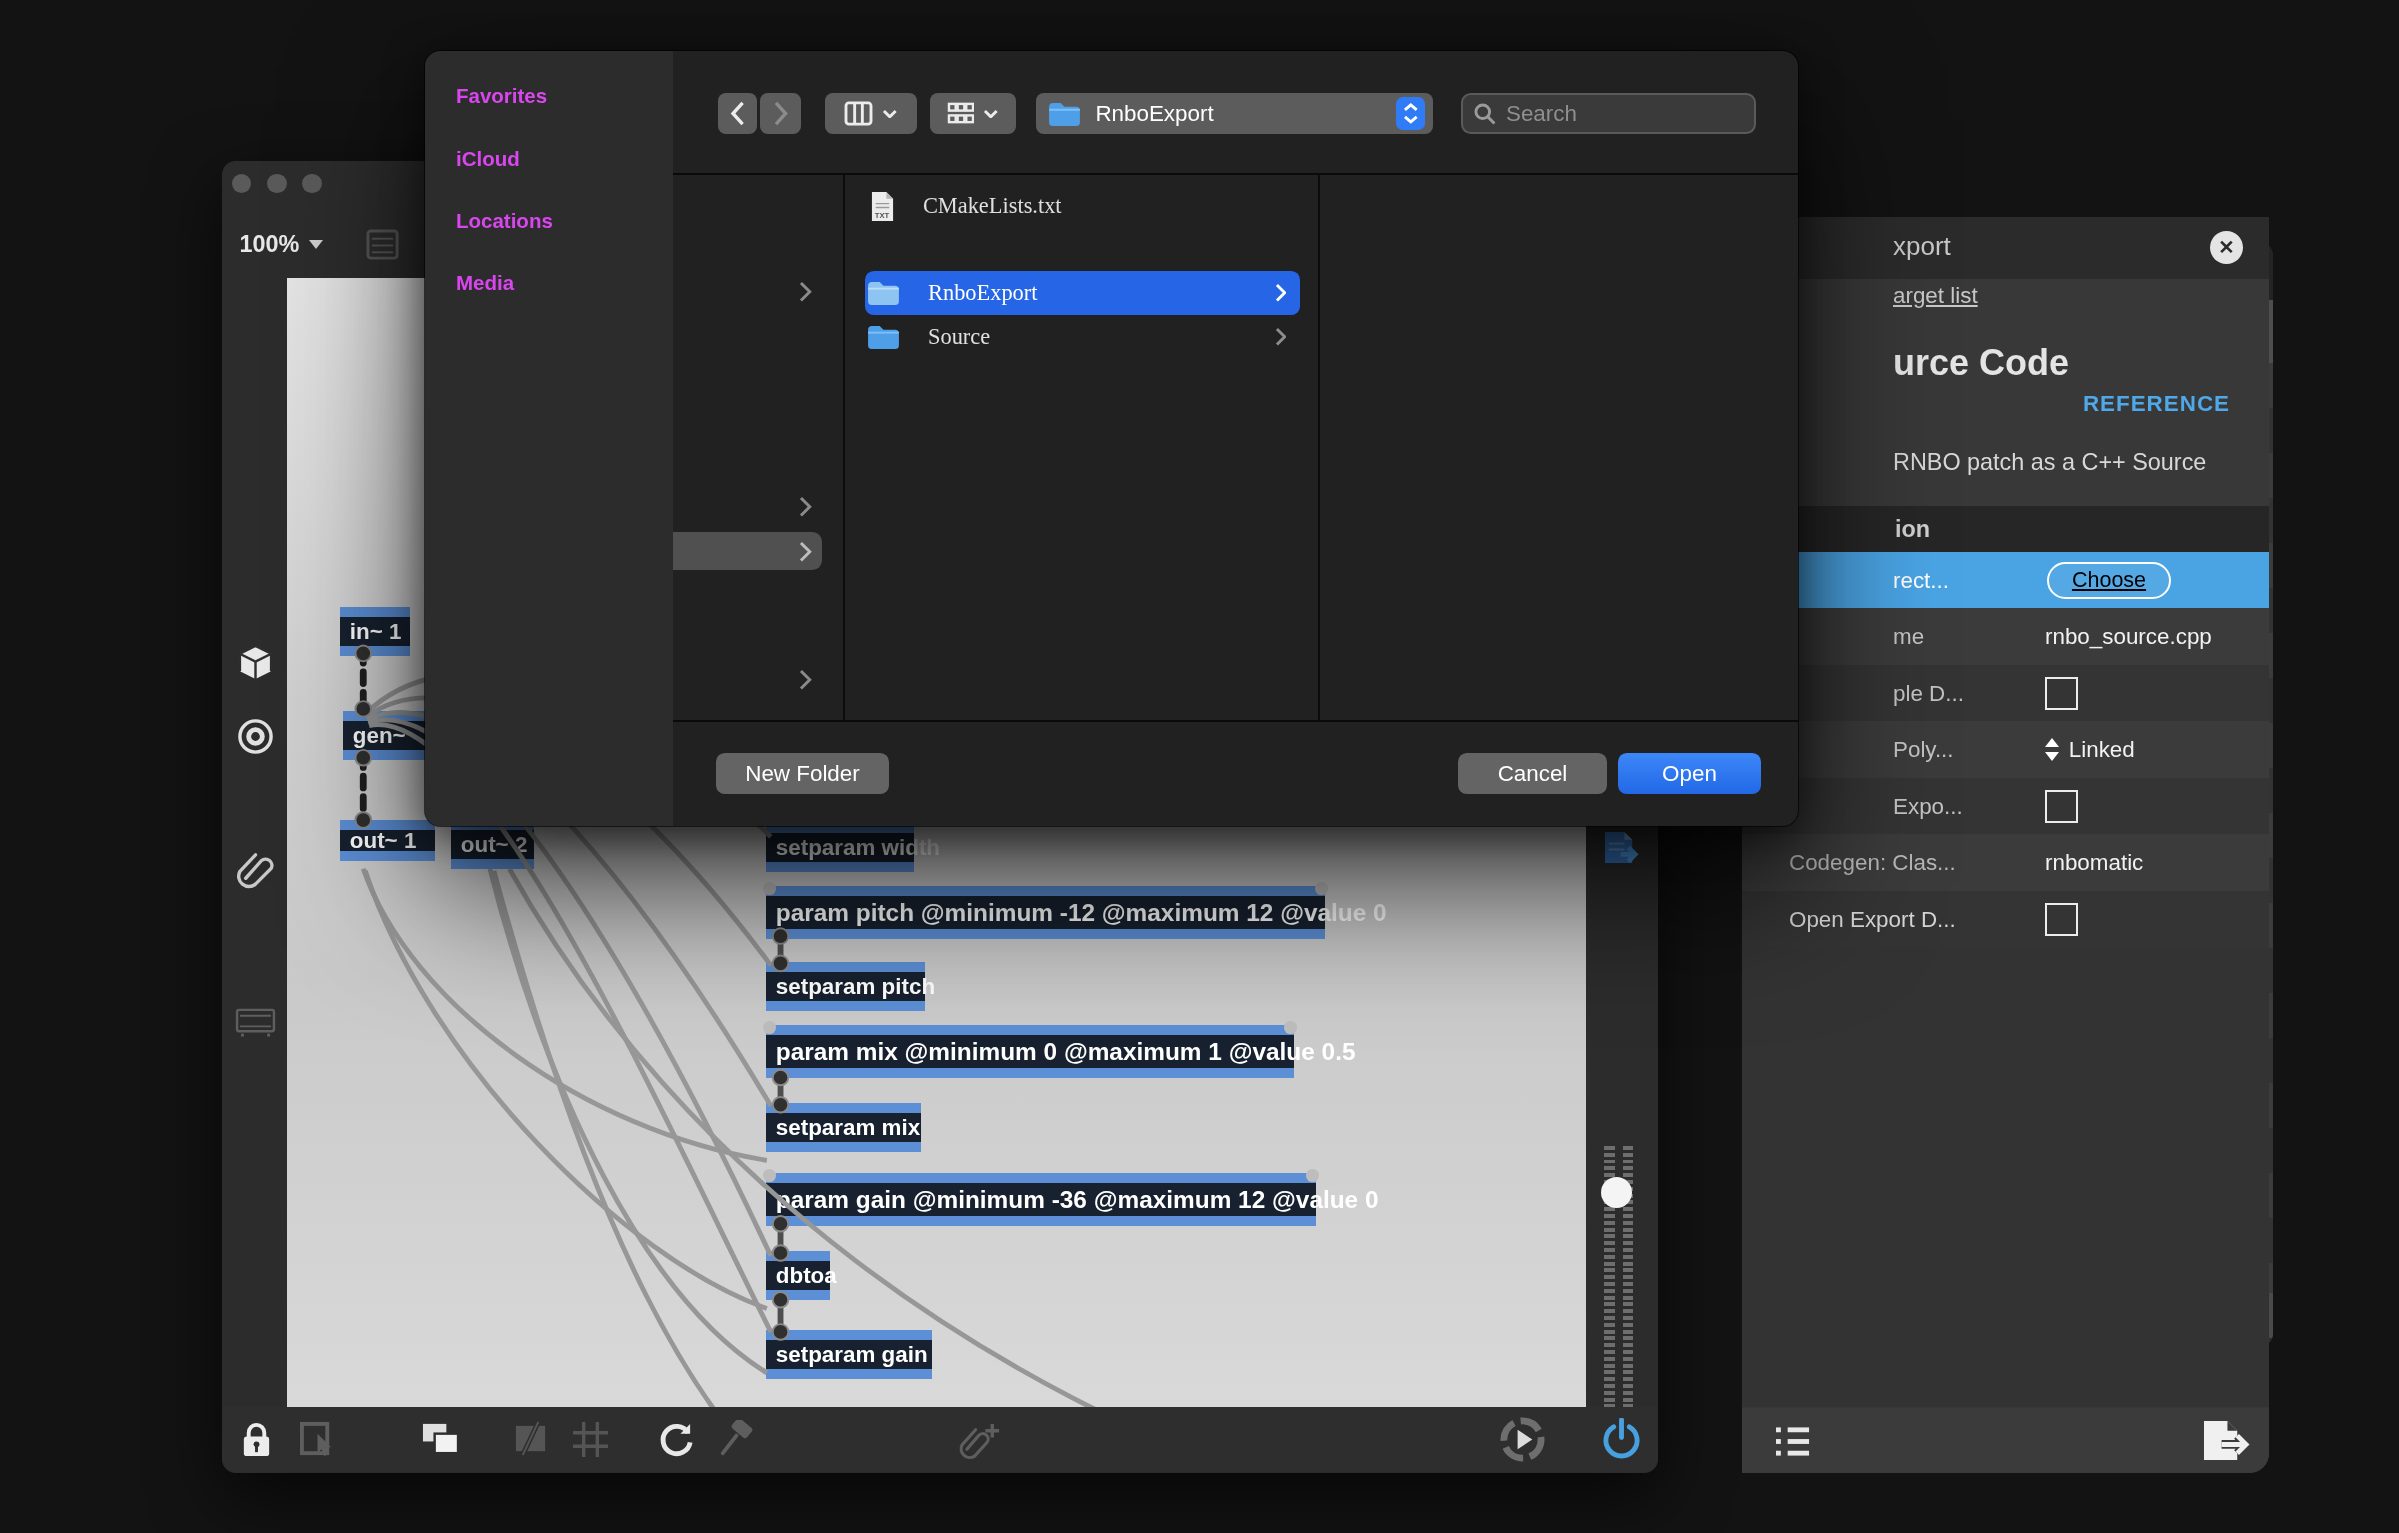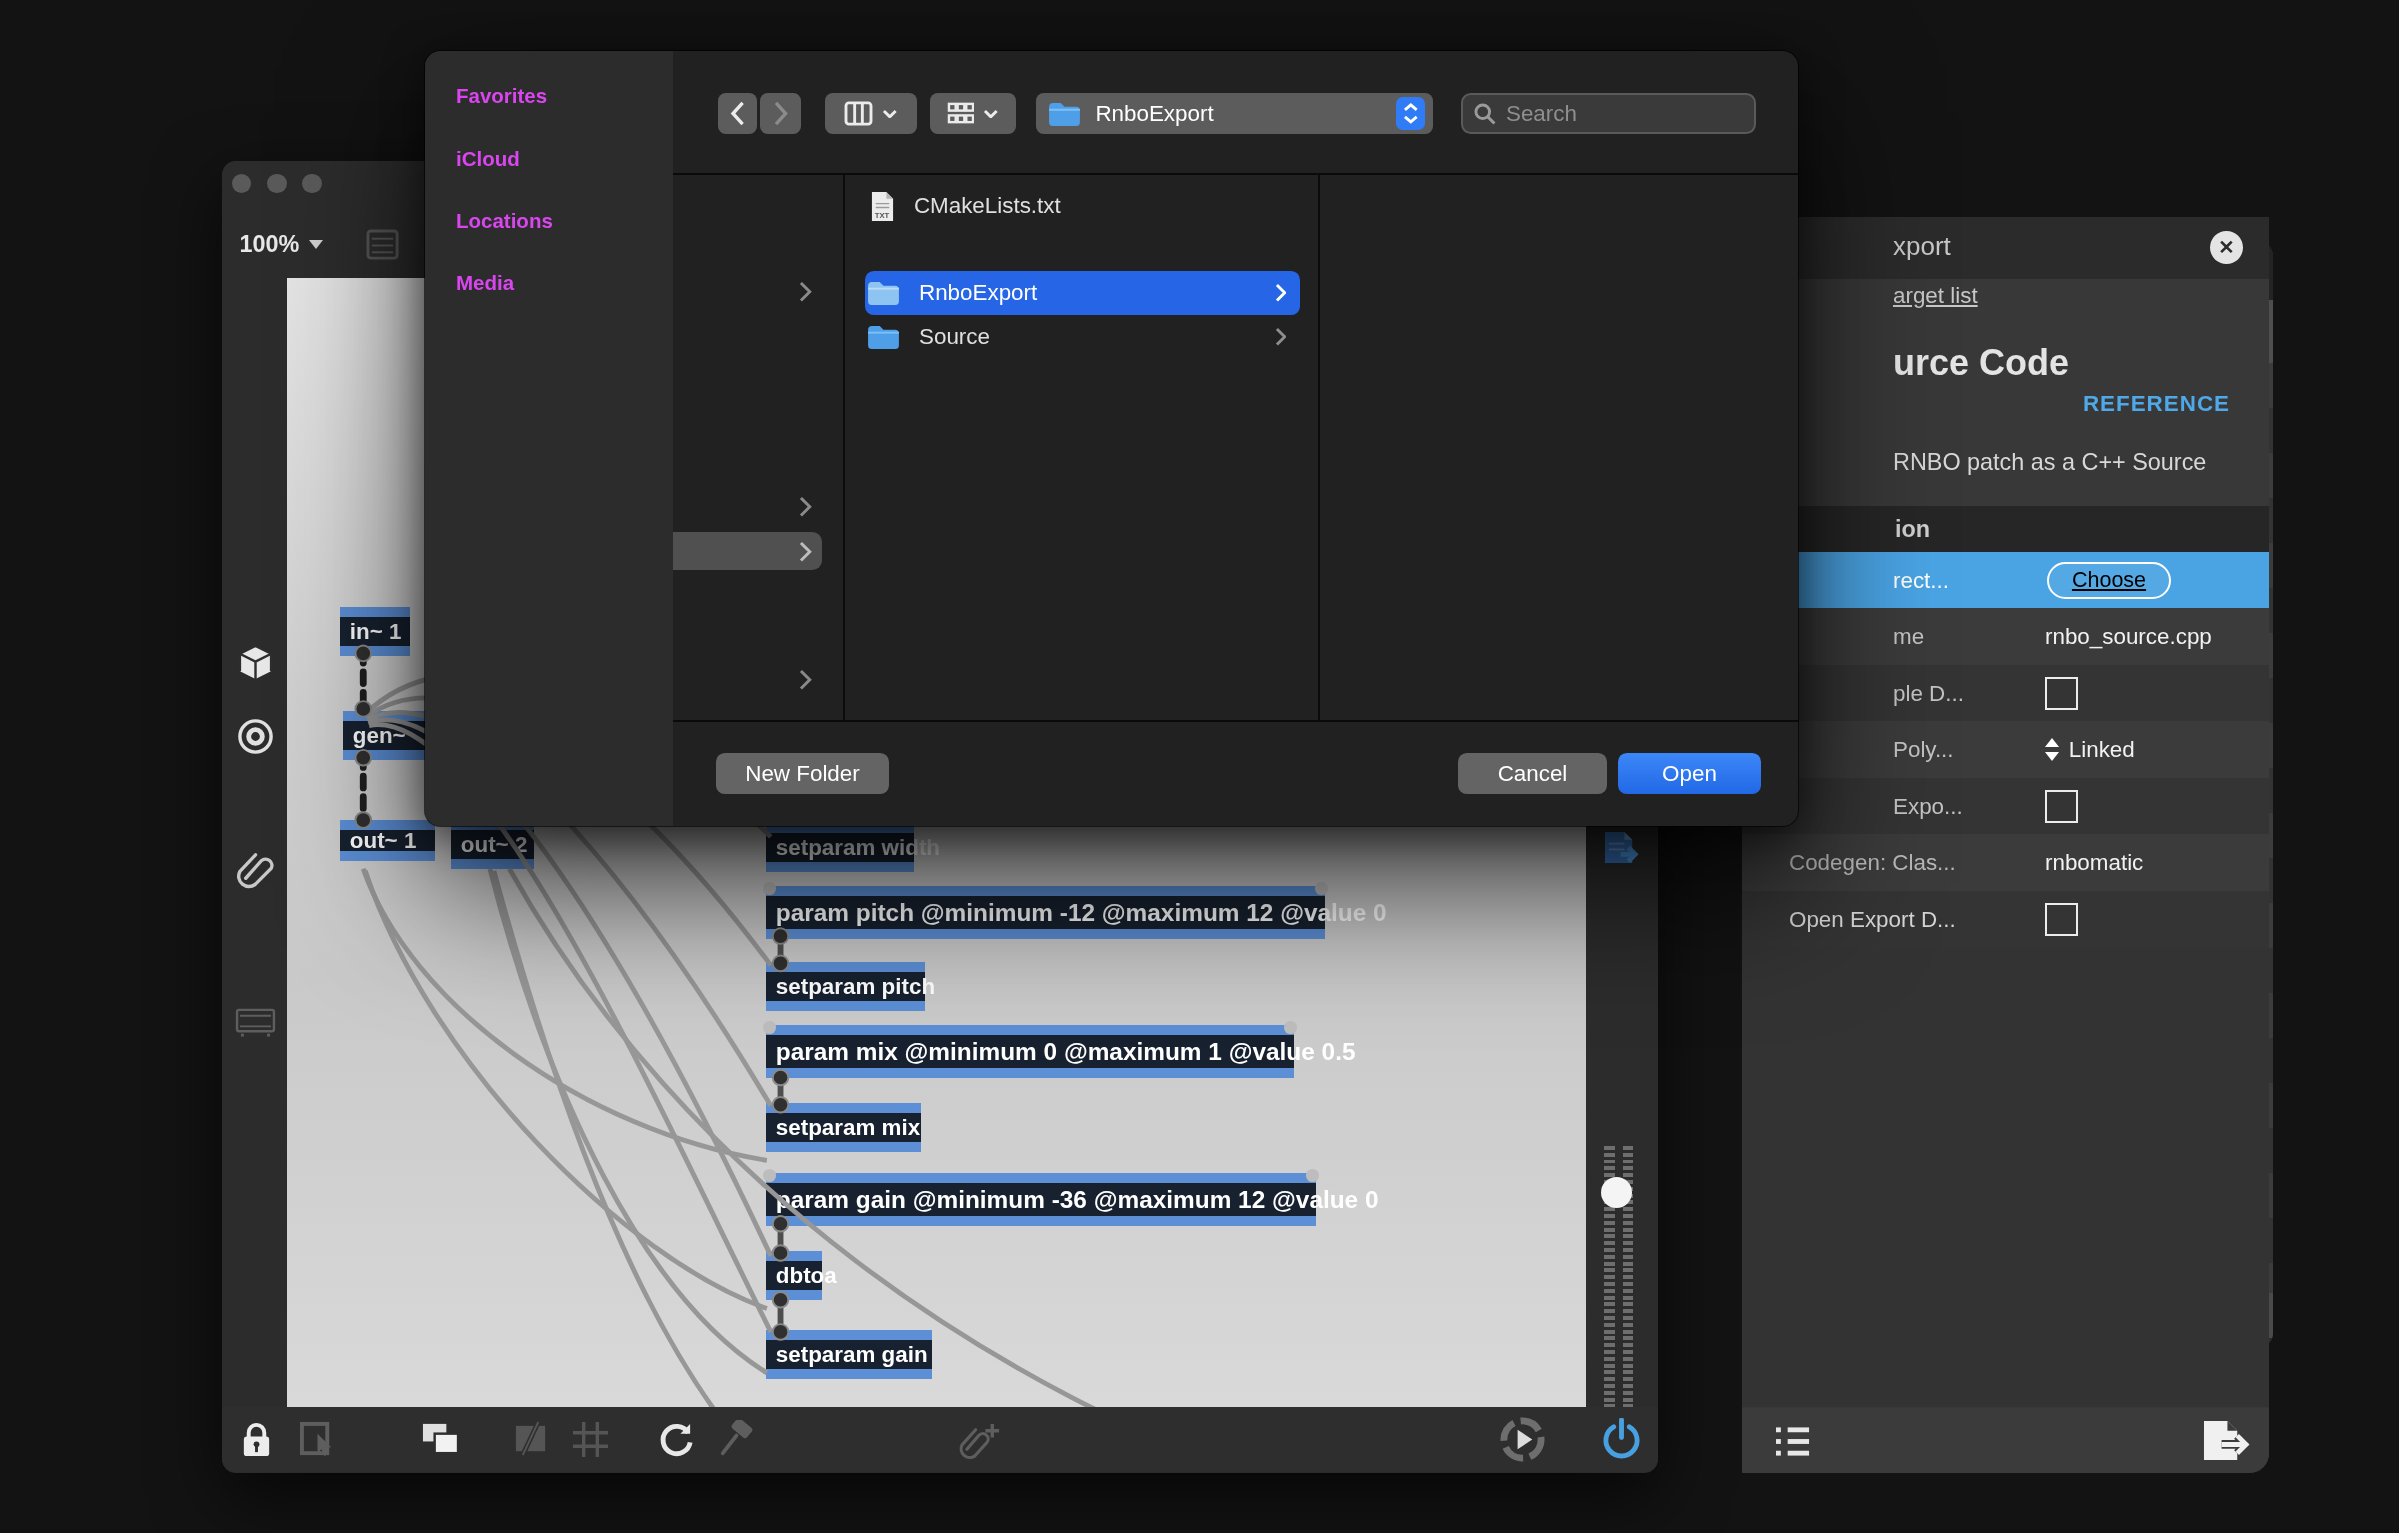--- a/index.html
+++ b/index.html
@@ -82,21 +82,21 @@
   .hdiv{position:absolute;left:0;width:100%;height:2px;background:#0a0a0a;}
   .vdiv{position:absolute;top:124px;width:2px;height:545px;background:#0b0b0b;}
   .tbtn{position:absolute;top:42px;height:41px;background:#5c5c5c;border-radius:7.8px;
         display:flex;align-items:center;justify-content:center;gap:8.8px;}
   .search{position:absolute;left:1036px;top:42px;width:295px;height:41px;background:#3a3a3a;
           border:2px solid #5a5a5a;border-radius:9.8px;display:flex;align-items:center;box-sizing:border-box;padding:0 9.8px;gap:7.8px;}
   .search input{flex:1;background:transparent;border:none;outline:none;color:#ddd;font-size:22.4px;
                 font-family:"Liberation Sans",sans-serif;min-width:0;}
   .search input::placeholder{color:#8f8f8f;}
   .frow{position:absolute;left:440px;width:435px;height:44px;display:flex;align-items:center;border-radius:8.8px;}
-  .frow .fname{margin-left:19px;color:#e0e0e0;font-size:22.4px;}
+  .frow .fname{margin-left:28px;color:#e0e0e0;font-size:22.4px;font-family:Liberation Serif, serif;}
   .frow.sel{background:#2565e6;}
   .frow.sel .fname{color:#fff;}
   .frow .chev{position:absolute;right:13.7px;}
   .pill{position:absolute;left:248px;top:481px;width:149px;height:38px;background:#505050;border-radius:0 9.8px 9.8px 0;}
   .dbtn{position:absolute;top:702px;height:41px;border-radius:8.8px;background:#646464;color:#fff;
         font-size:22.4px;display:flex;align-items:center;justify-content:center;}
   .dbtn.primary{background:linear-gradient(180deg,#3c87f8,#2268e6);}
 </style>
 </head>
 <body>
@@ -263,21 +263,21 @@
   </div>
 <div class="pobj big sel" style="left:766px;top:1025px;width:528px;height:53px;">
     <span>param mix @minimum 0 @maximum 1 @value 0.5</span>
   </div>
 <div class="pobj" style="left:766px;top:1103px;width:155px;height:49px;">
     <span>setparam mix</span>
   </div>
 <div class="pobj big sel" style="left:766px;top:1173px;width:550px;height:53px;">
     <span>param gain @minimum -36 @maximum 12 @value 0</span>
   </div>
-<div class="pobj" style="left:766px;top:1251px;width:56px;height:49px;">
+<div class="pobj" style="left:766px;top:1251px;width:64px;height:49px;">
     <span>dbtoa</span>
   </div>
 <div class="pobj" style="left:766px;top:1330px;width:166px;height:49px;">
     <span>setparam gain</span>
   </div>
 
 <div class="cablewrap">
   <svg width="1299" height="1129" viewBox="295 285 1332 1158">
 
     <g fill="none" stroke="#979797" stroke-width="5">

